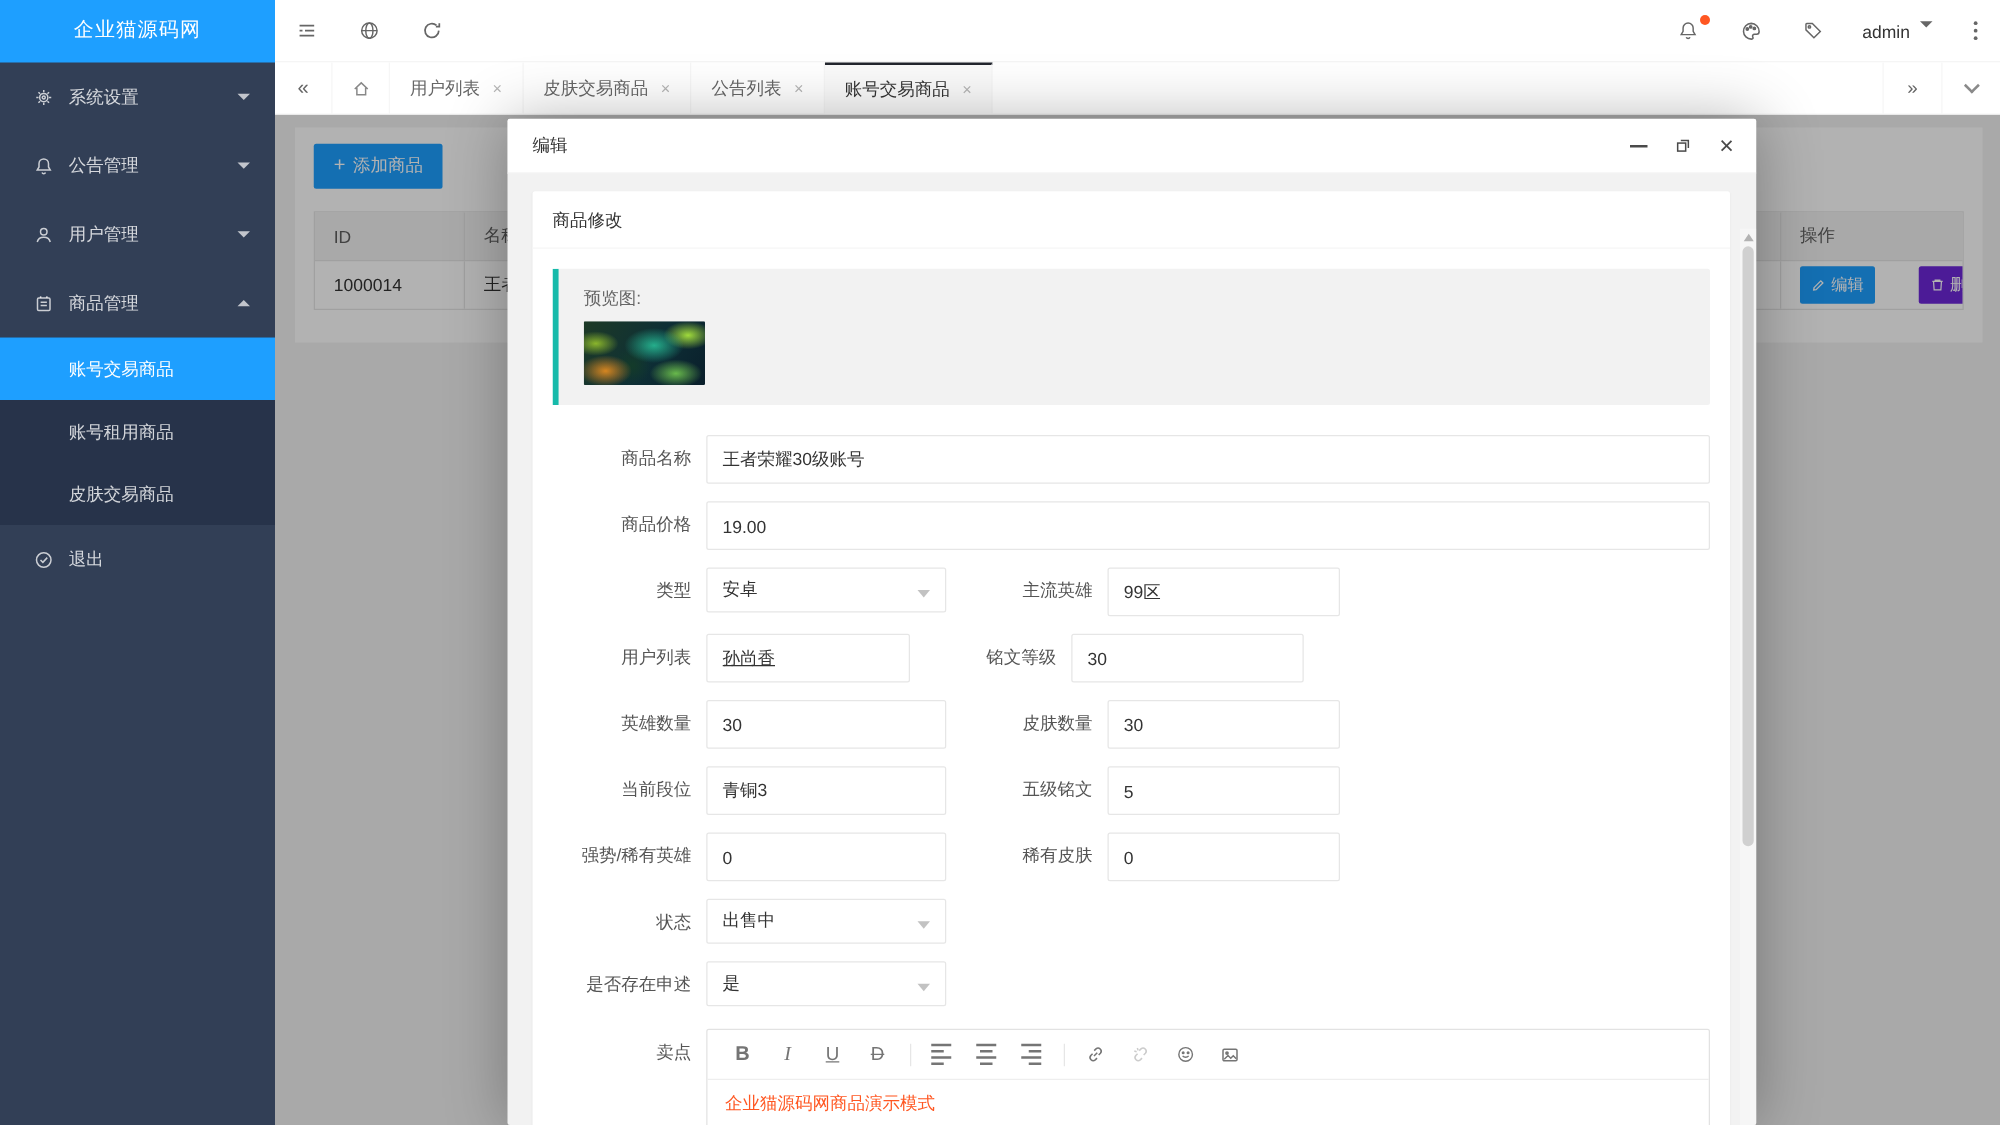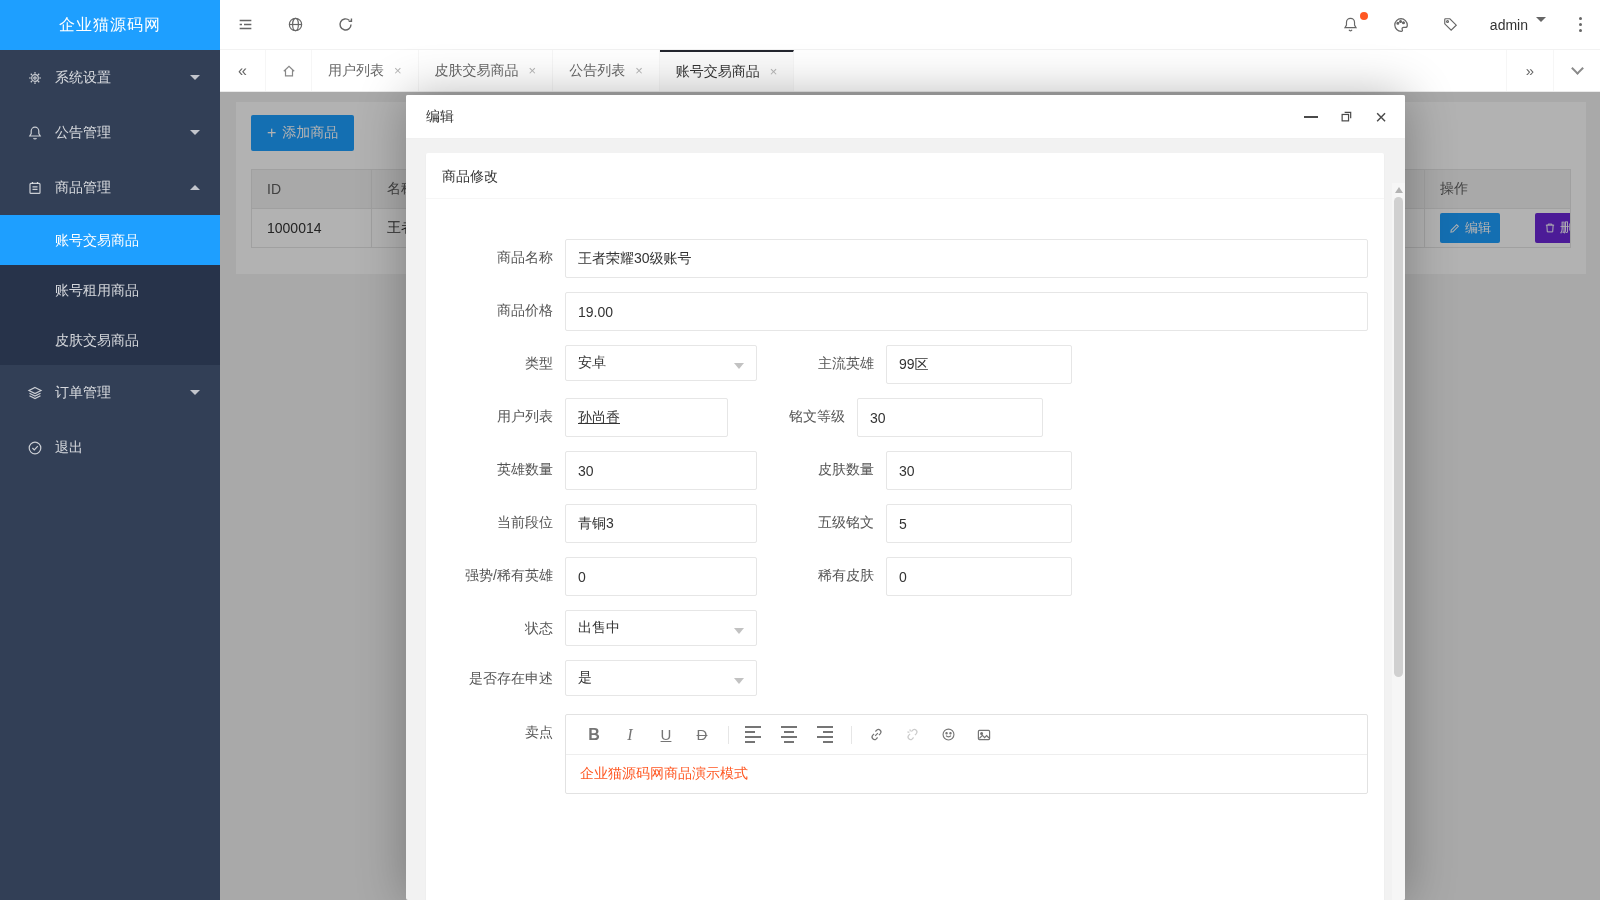--- a/index.html
+++ b/index.html
@@ -139,49 +139,48 @@
     <span class="mi-ic">
       <svg viewBox="0 0 16 16" width="16" height="16" fill="none" stroke="currentColor" stroke-width="1.2">
         <path d="M8 2.2a3.8 3.8 0 0 1 3.8 3.8v2.6l1.4 2.4H2.8l1.4-2.4V6A3.8 3.8 0 0 1 8 2.2z"></path>
         <path d="M6.6 13a1.5 1.5 0 0 0 2.8 0"></path>
       </svg>
       </span>
     <span class="mi-label">公告管理</span>
     <i class="caret-down"></i>
   </div>
 
+  <div class="menu-item">
+    <span class="mi-ic">
+      <svg viewBox="0 0 16 16" width="16" height="16" fill="none" stroke="currentColor" stroke-width="1.2">
+        <circle cx="8" cy="5.4" r="2.6"></circle>
+          <path d="M2.8 13.6a5.3 4.8 0 0 1 10.4 0"></path>
+      </svg>
+      </span>
+    <span class="mi-label">用户管理</span>
+    <i class="caret-down"></i>
+  </div>
 
   <div class="menu-item">
     <span class="mi-ic">
       <svg viewBox="0 0 16 16" width="16" height="16" fill="none" stroke="currentColor" stroke-width="1.2">
         <rect x="3" y="3.4" width="10" height="10" rx="1"></rect>
         <path d="M5.5 3.4V2 M10.5 3.4V2 M5.5 6.8h5 M5.5 9.4h5"></path>
       </svg>
       </span>
     <span class="mi-label">商品管理</span>
     <i class="caret-up"></i>
   </div>
 
   <div class="submenu">
     <div class="sub-item active">账号交易商品</div>
     <div class="sub-item">账号租用商品</div>
     <div class="sub-item">皮肤交易商品</div>
   </div>
 
-  <div class="menu-item">
-    <span class="mi-ic">
-      <svg viewBox="0 0 16 16" width="16" height="16" fill="none" stroke="currentColor" stroke-width="1.2">
-        <path d="M8 2.5 14 5.5 8 8.5 2 5.5z"></path>
-          <path d="M2.5 8.2 8 11l5.5-2.8"></path>
-          <path d="M2.5 10.8 8 13.6l5.5-2.8"></path>
-      </svg>
-      </span>
-    <span class="mi-label">订单管理</span>
-    <i class="caret-down"></i>
-  </div>
 
   <div class="menu-item">
     <span class="mi-ic">
       <svg viewBox="0 0 16 16" width="16" height="16" fill="none" stroke="currentColor" stroke-width="1.2">
         <circle cx="8" cy="8" r="5.8"></circle>
           <path d="M5.4 8l1.9 1.9 3.5-3.8"></path>
       </svg>
       </span>
     <span class="mi-label">退出</span>
   </div>
@@ -323,20 +322,24 @@
       </span>
       <span class="t t-close">×</span>
     </div>
   </div>
 
   <div class="m-body">
     <div class="card">
       <div class="card-hd">商品修改</div>
       <div class="card-bd">
 
+        <div class="quote">
+          <div class="q-label">预览图:</div>
+          <div class="pv-img"></div>
+        </div>
 
         <div class="frow first">
           <div class="flabel">商品名称</div>
           <input class="finput full" readonly="" value="王者荣耀30级账号" style="">
         </div>
 
         <div class="frow">
           <div class="flabel">商品价格</div>
           <input class="finput full" readonly="" value="19.00" style="">
         </div>

